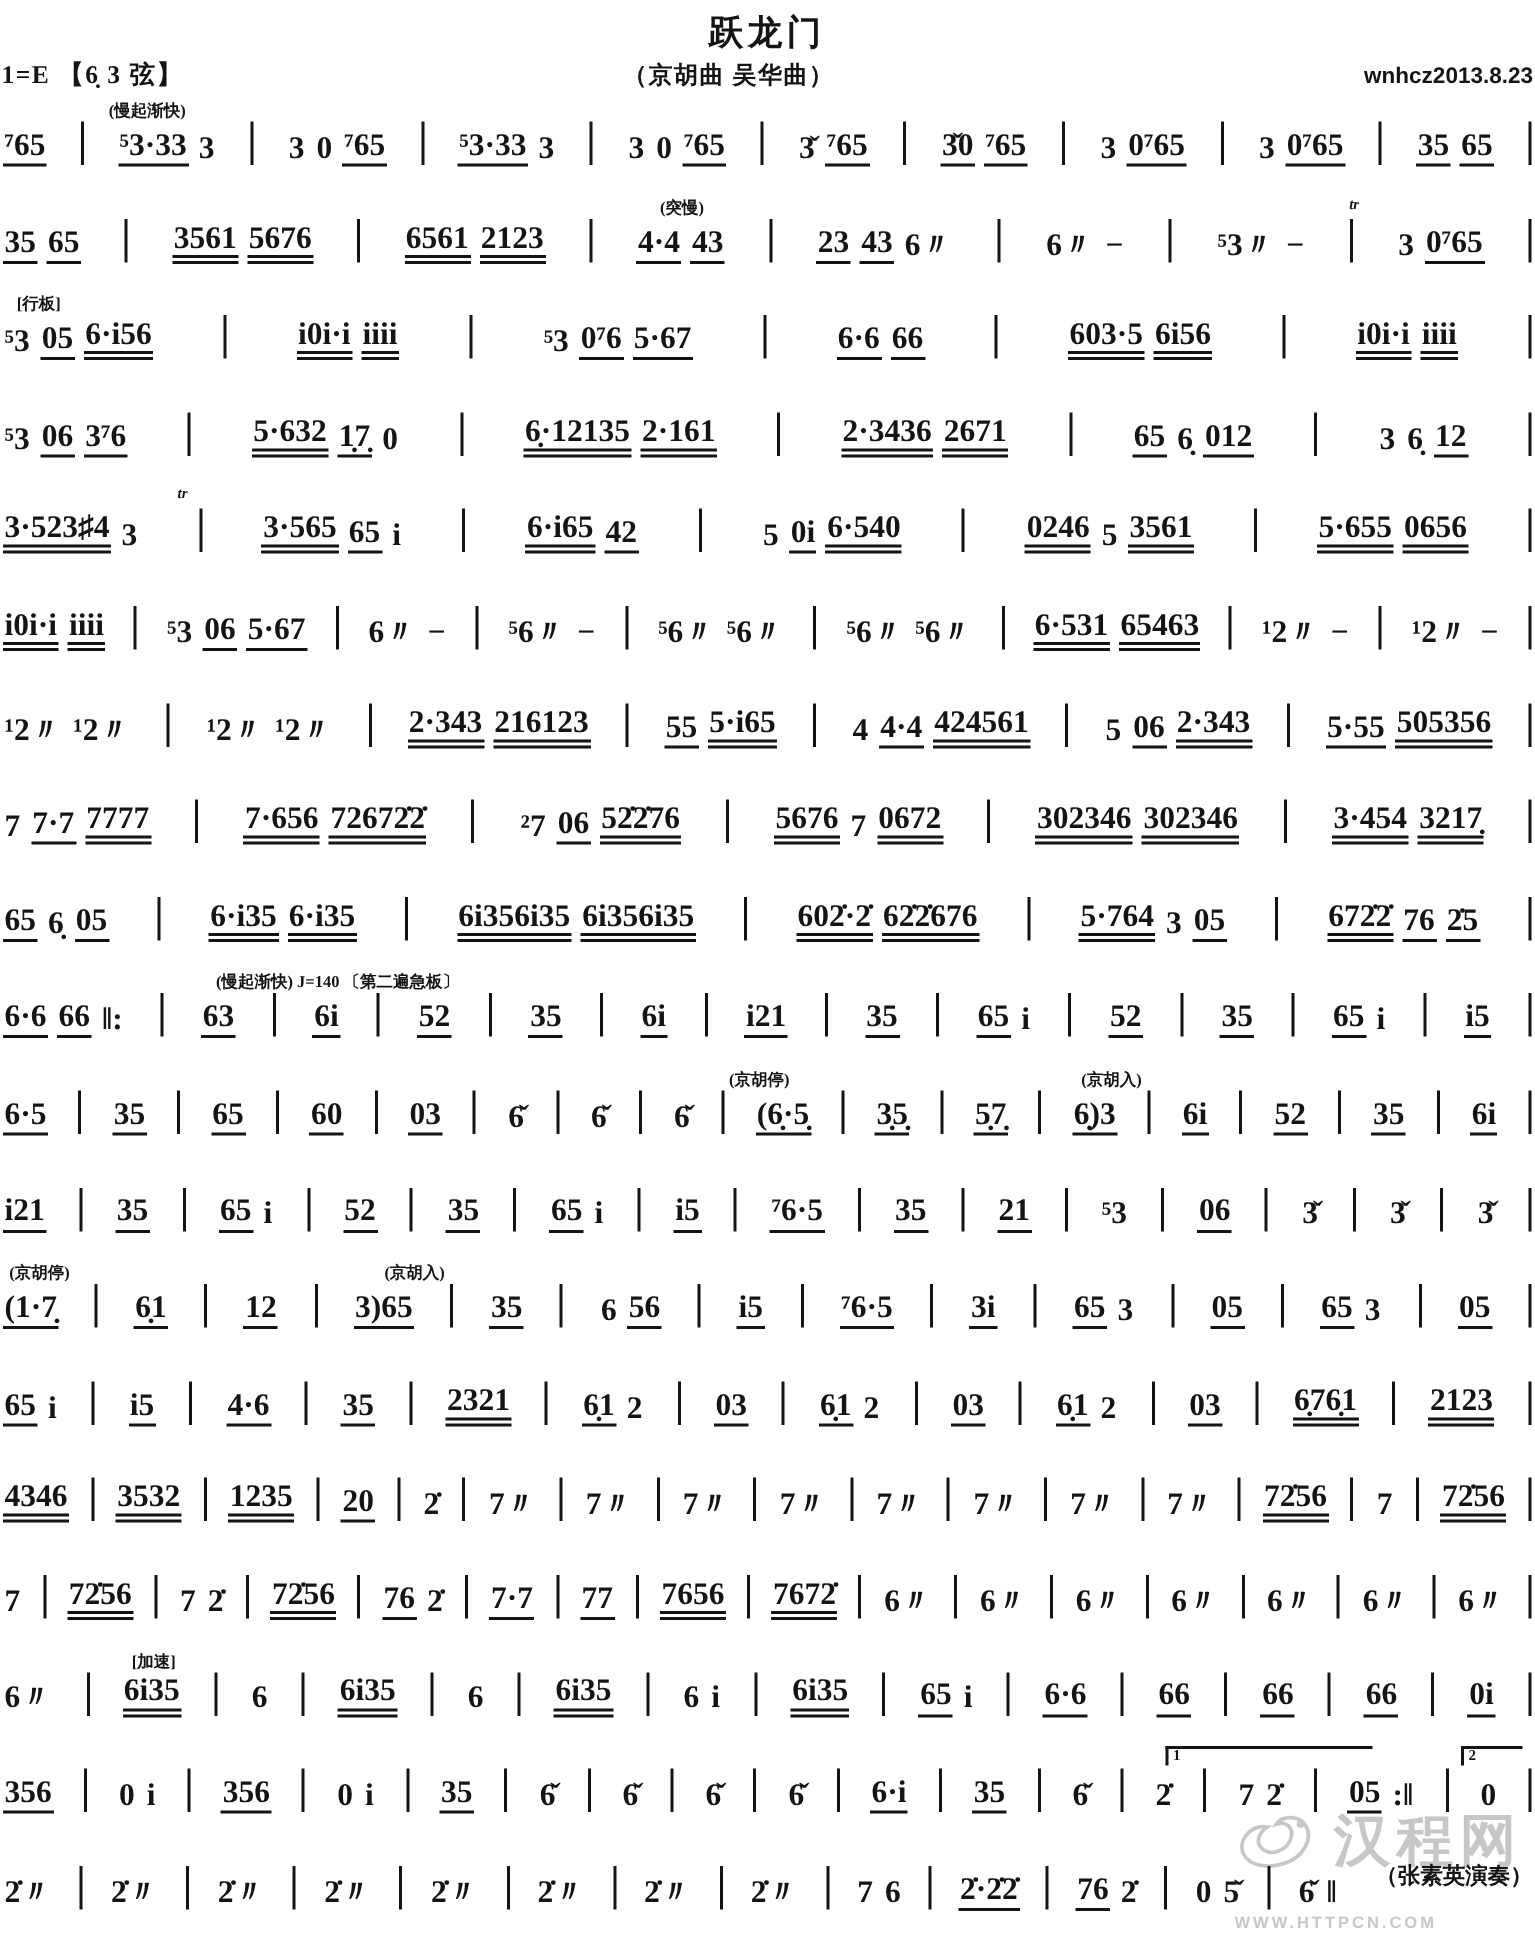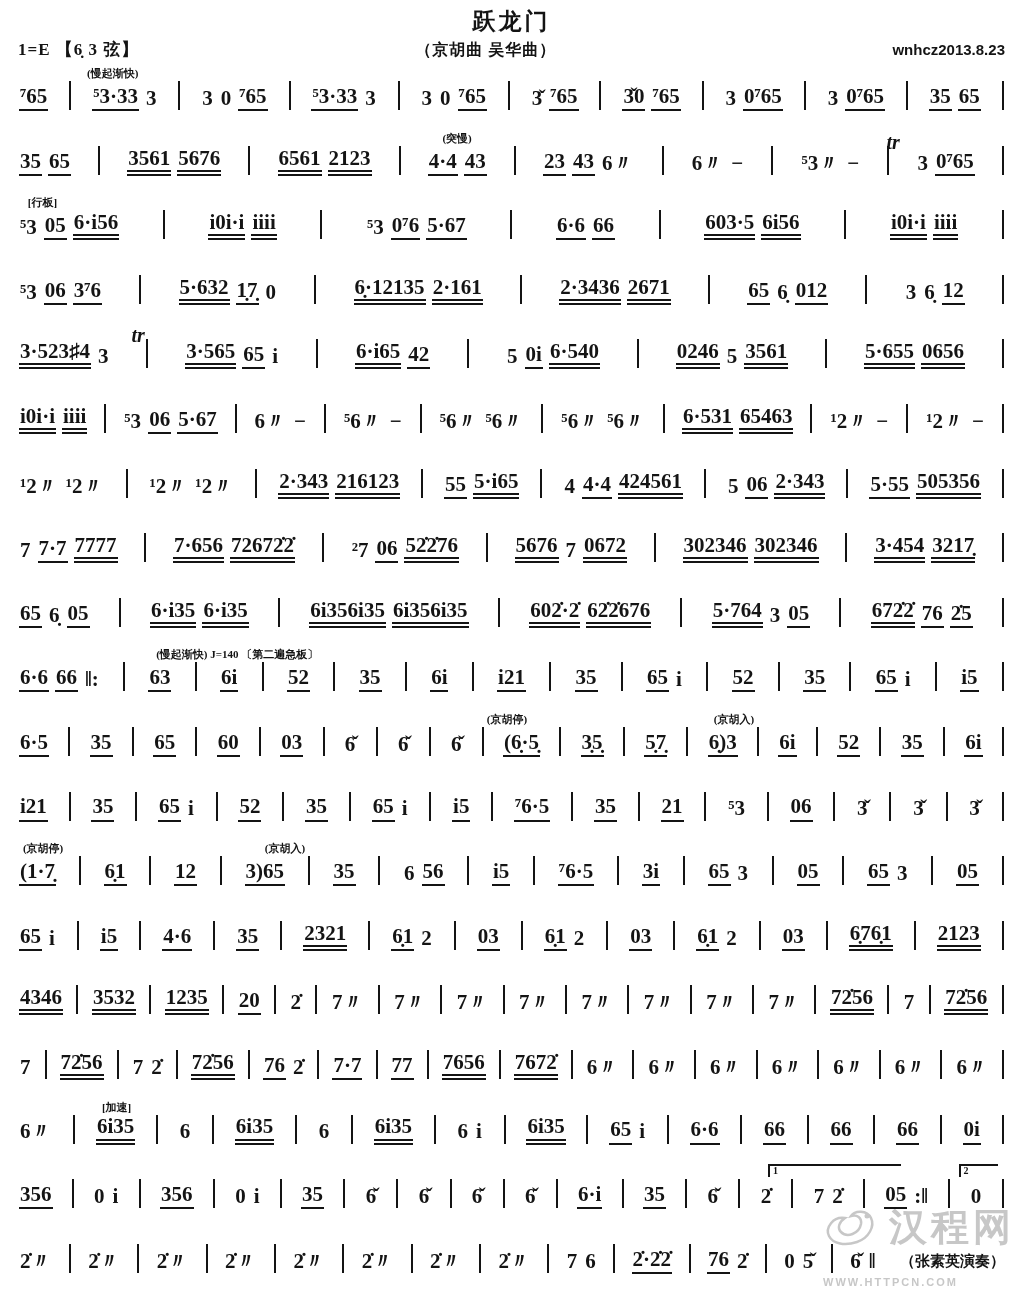--- a/index.html
+++ b/index.html
@@ -1,33 +1,33 @@
 <!DOCTYPE html>
 <html><head>
 <meta charset="utf-8">
 <style>
   html,body{margin:0;padding:0;background:#ffffff;}
   body{width:1023px;height:1298px;overflow:hidden;position:relative;
        font-family:"Liberation Serif","DejaVu Serif",serif;color:#141414;}
-  .page{position:relative;width:1023px;height:1296px;box-sizing:border-box;padding:6px 18px 0;}
+  .page{position:relative;width:1023px;height:1296px;box-sizing:border-box;padding:6px 1px 0;}
   .title{text-align:center;font-size:23px;font-weight:bold;letter-spacing:3px;}
   .header-row{display:flex;justify-content:space-between;align-items:baseline;font-weight:bold;margin-top:1px;}
   .key{font-size:17px;letter-spacing:1px;}
   .subtitle{font-size:16px;letter-spacing:1px;transform:translateX(-30px);}
   .credit{font-size:15px;font-family:"Liberation Sans","DejaVu Sans",sans-serif;}
   #score{position:relative;z-index:1;margin-top:4px;}
   .system{position:relative;height:64.6px;box-sizing:border-box;padding-top:16px;}
-  .staff{display:flex;justify-content:space-between;align-items:flex-end;font-size:21px;font-weight:bold;white-space:nowrap;line-height:1.05;}
+  .staff{display:flex;justify-content:space-between;font-size:21px;font-weight:bold;white-space:nowrap;line-height:1.05;}
   .measure{display:flex;align-items:flex-end;gap:6px;padding:0 1px;flex:0 1 auto;}
   .tok{padding:0 1px 2px;}
   .u1{border-bottom:2px solid #141414;}
   .u2{border-bottom:6px double #141414;padding-bottom:1px;}
   .bar{width:2px;height:29px;background:#141414;flex:0 0 auto;margin:0 1px 1px;}
   .ann{position:absolute;top:1px;font-size:11px;font-weight:bold;white-space:nowrap;}
-  .ann.tr{font-style:italic;font-size:20px;font-family:"Liberation Serif",serif;}
+  .ann.tr{font-style:italic;font-size:10px;font-family:"Liberation Serif",serif;}
   .ann.volta{border-top:2px solid #141414;border-left:2px solid #141414;height:13px;
              font-size:10px;padding:0 0 0 3px;box-sizing:border-box;line-height:10px;}
   .suffix{font-size:15px;font-weight:bold;margin:0 0 4px 8px;white-space:nowrap;}
   .watermark{position:absolute;right:8px;bottom:8px;z-index:0;color:#c7c7c7;text-align:left;}
   .wm-main{display:flex;align-items:center;gap:8px;}
   .wm-cn{font-size:38px;font-weight:bold;letter-spacing:4px;}
   .wm-url{font-size:11px;letter-spacing:2px;font-family:"Liberation Sans",sans-serif;font-weight:bold;margin-top:23px;}
 </style>
 </head>
 <body>

